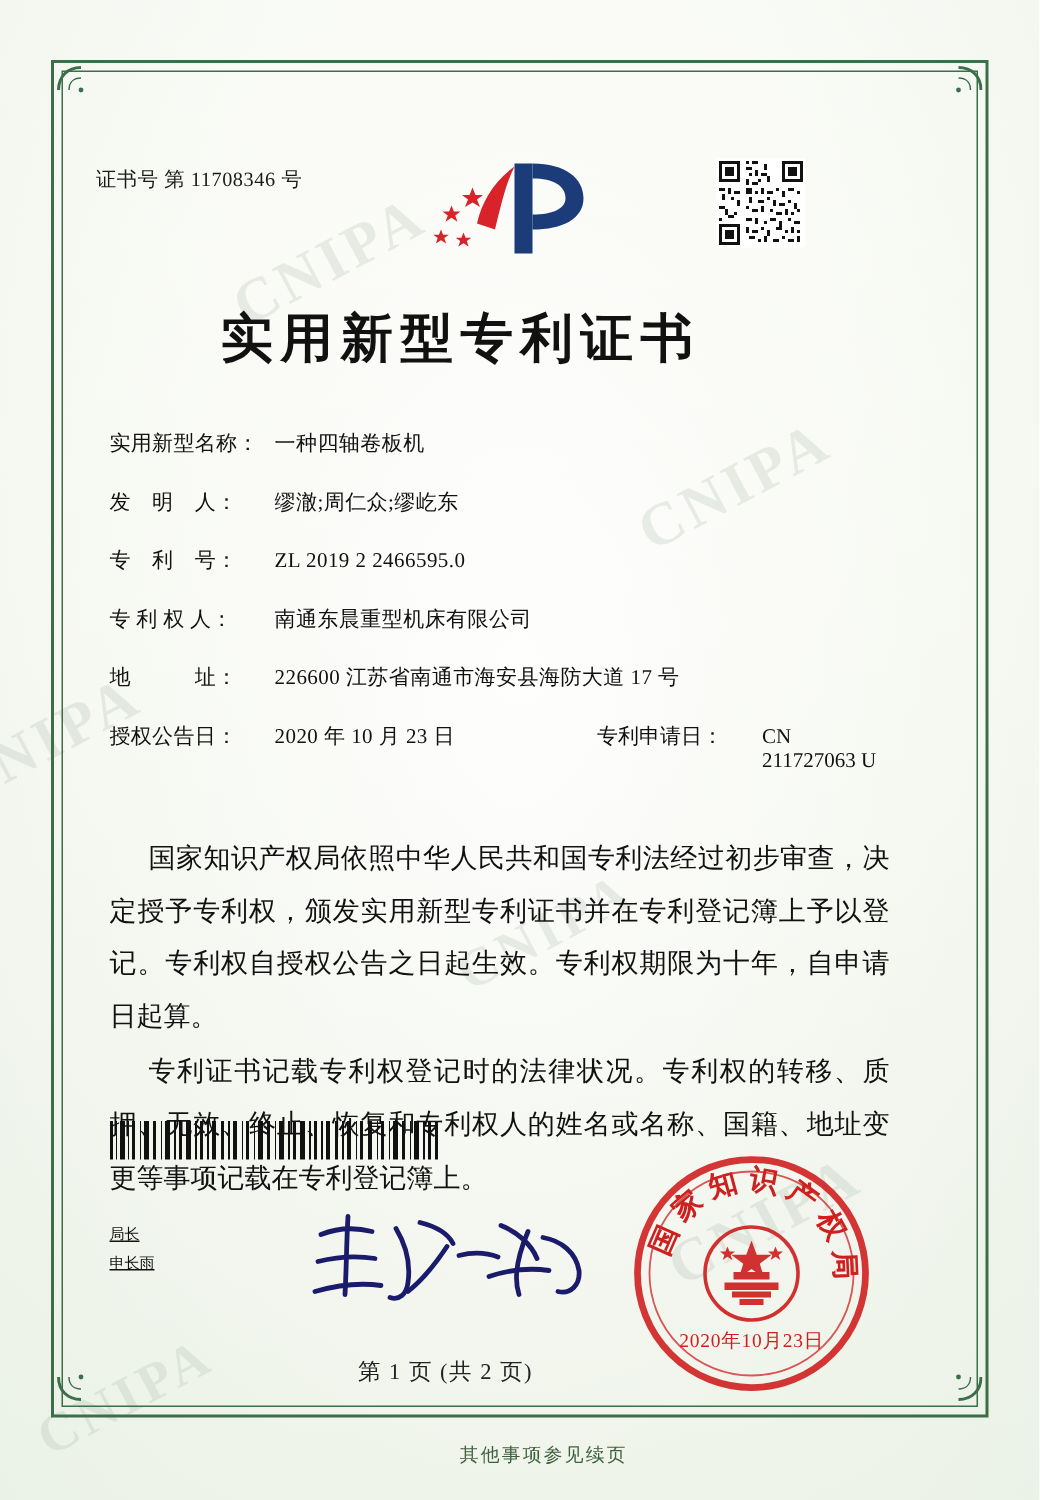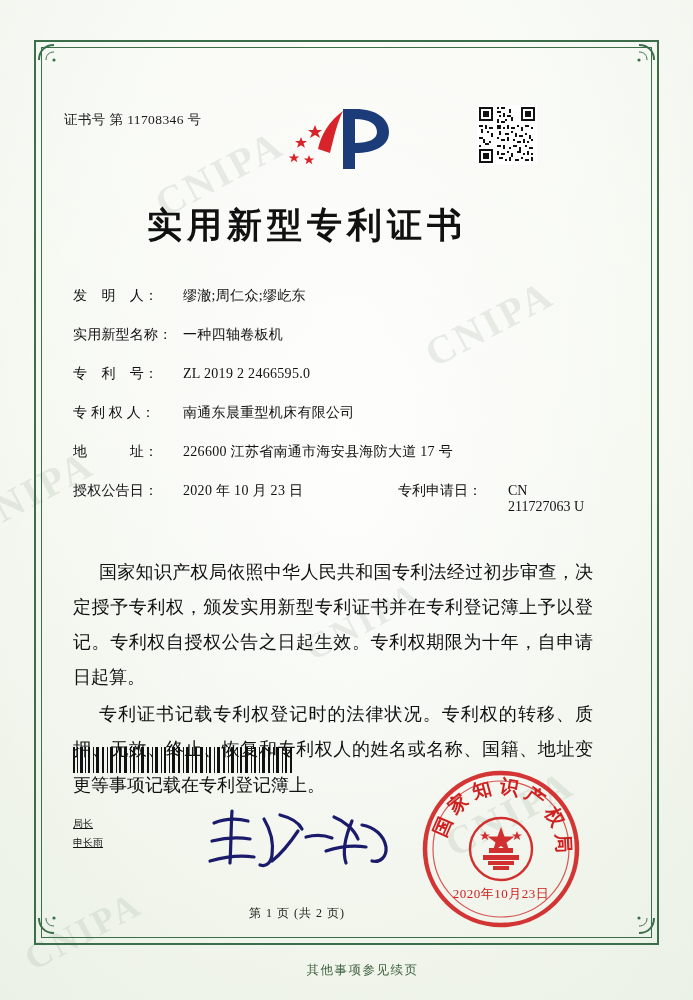--- a/index.html
+++ b/index.html
@@ -219,21 +219,21 @@
     color: #cf2020;
     font-size: 13px;
     letter-spacing: 0.5px;
   }
 
   .page-footer {
     position: absolute;
     left: 0; right: 0;
     top: 858px;
     text-align: center;
-    font-size: 12px;
+    font-size: 15px;
     color: #222;
     letter-spacing: 1px;
   }
 
   .below-note {
     position: absolute;
     left: 0;
     right: 0;
     top: 962px;
     text-align: center;
@@ -390,27 +390,27 @@
           <rect x="27" y="26" width="1" height="2"></rect>
         </g>
       </svg>
     </div>
 
     <div class="doc-title">实用新型专利证书</div>
 
     <div class="fields">
 
       <div class="field-row">
+        <div class="field-label">实用新型名称：</div>
+        <div class="field-value">一种四轴卷板机</div>
+      </div>
+
+      <div class="field-row">
         <div class="field-label">发　明　人：</div>
         <div class="field-value">缪澈;周仁众;缪屹东</div>
-      </div>
-
-      <div class="field-row">
-        <div class="field-label">实用新型名称：</div>
-        <div class="field-value">一种四轴卷板机</div>
       </div>
 
       <div class="field-row">
         <div class="field-label">专　利　号：</div>
         <div class="field-value">ZL 2019 2 2466595.0</div>
       </div>
 
 
       <div class="field-row">
         <div class="field-label">专 利 权 人：</div>

